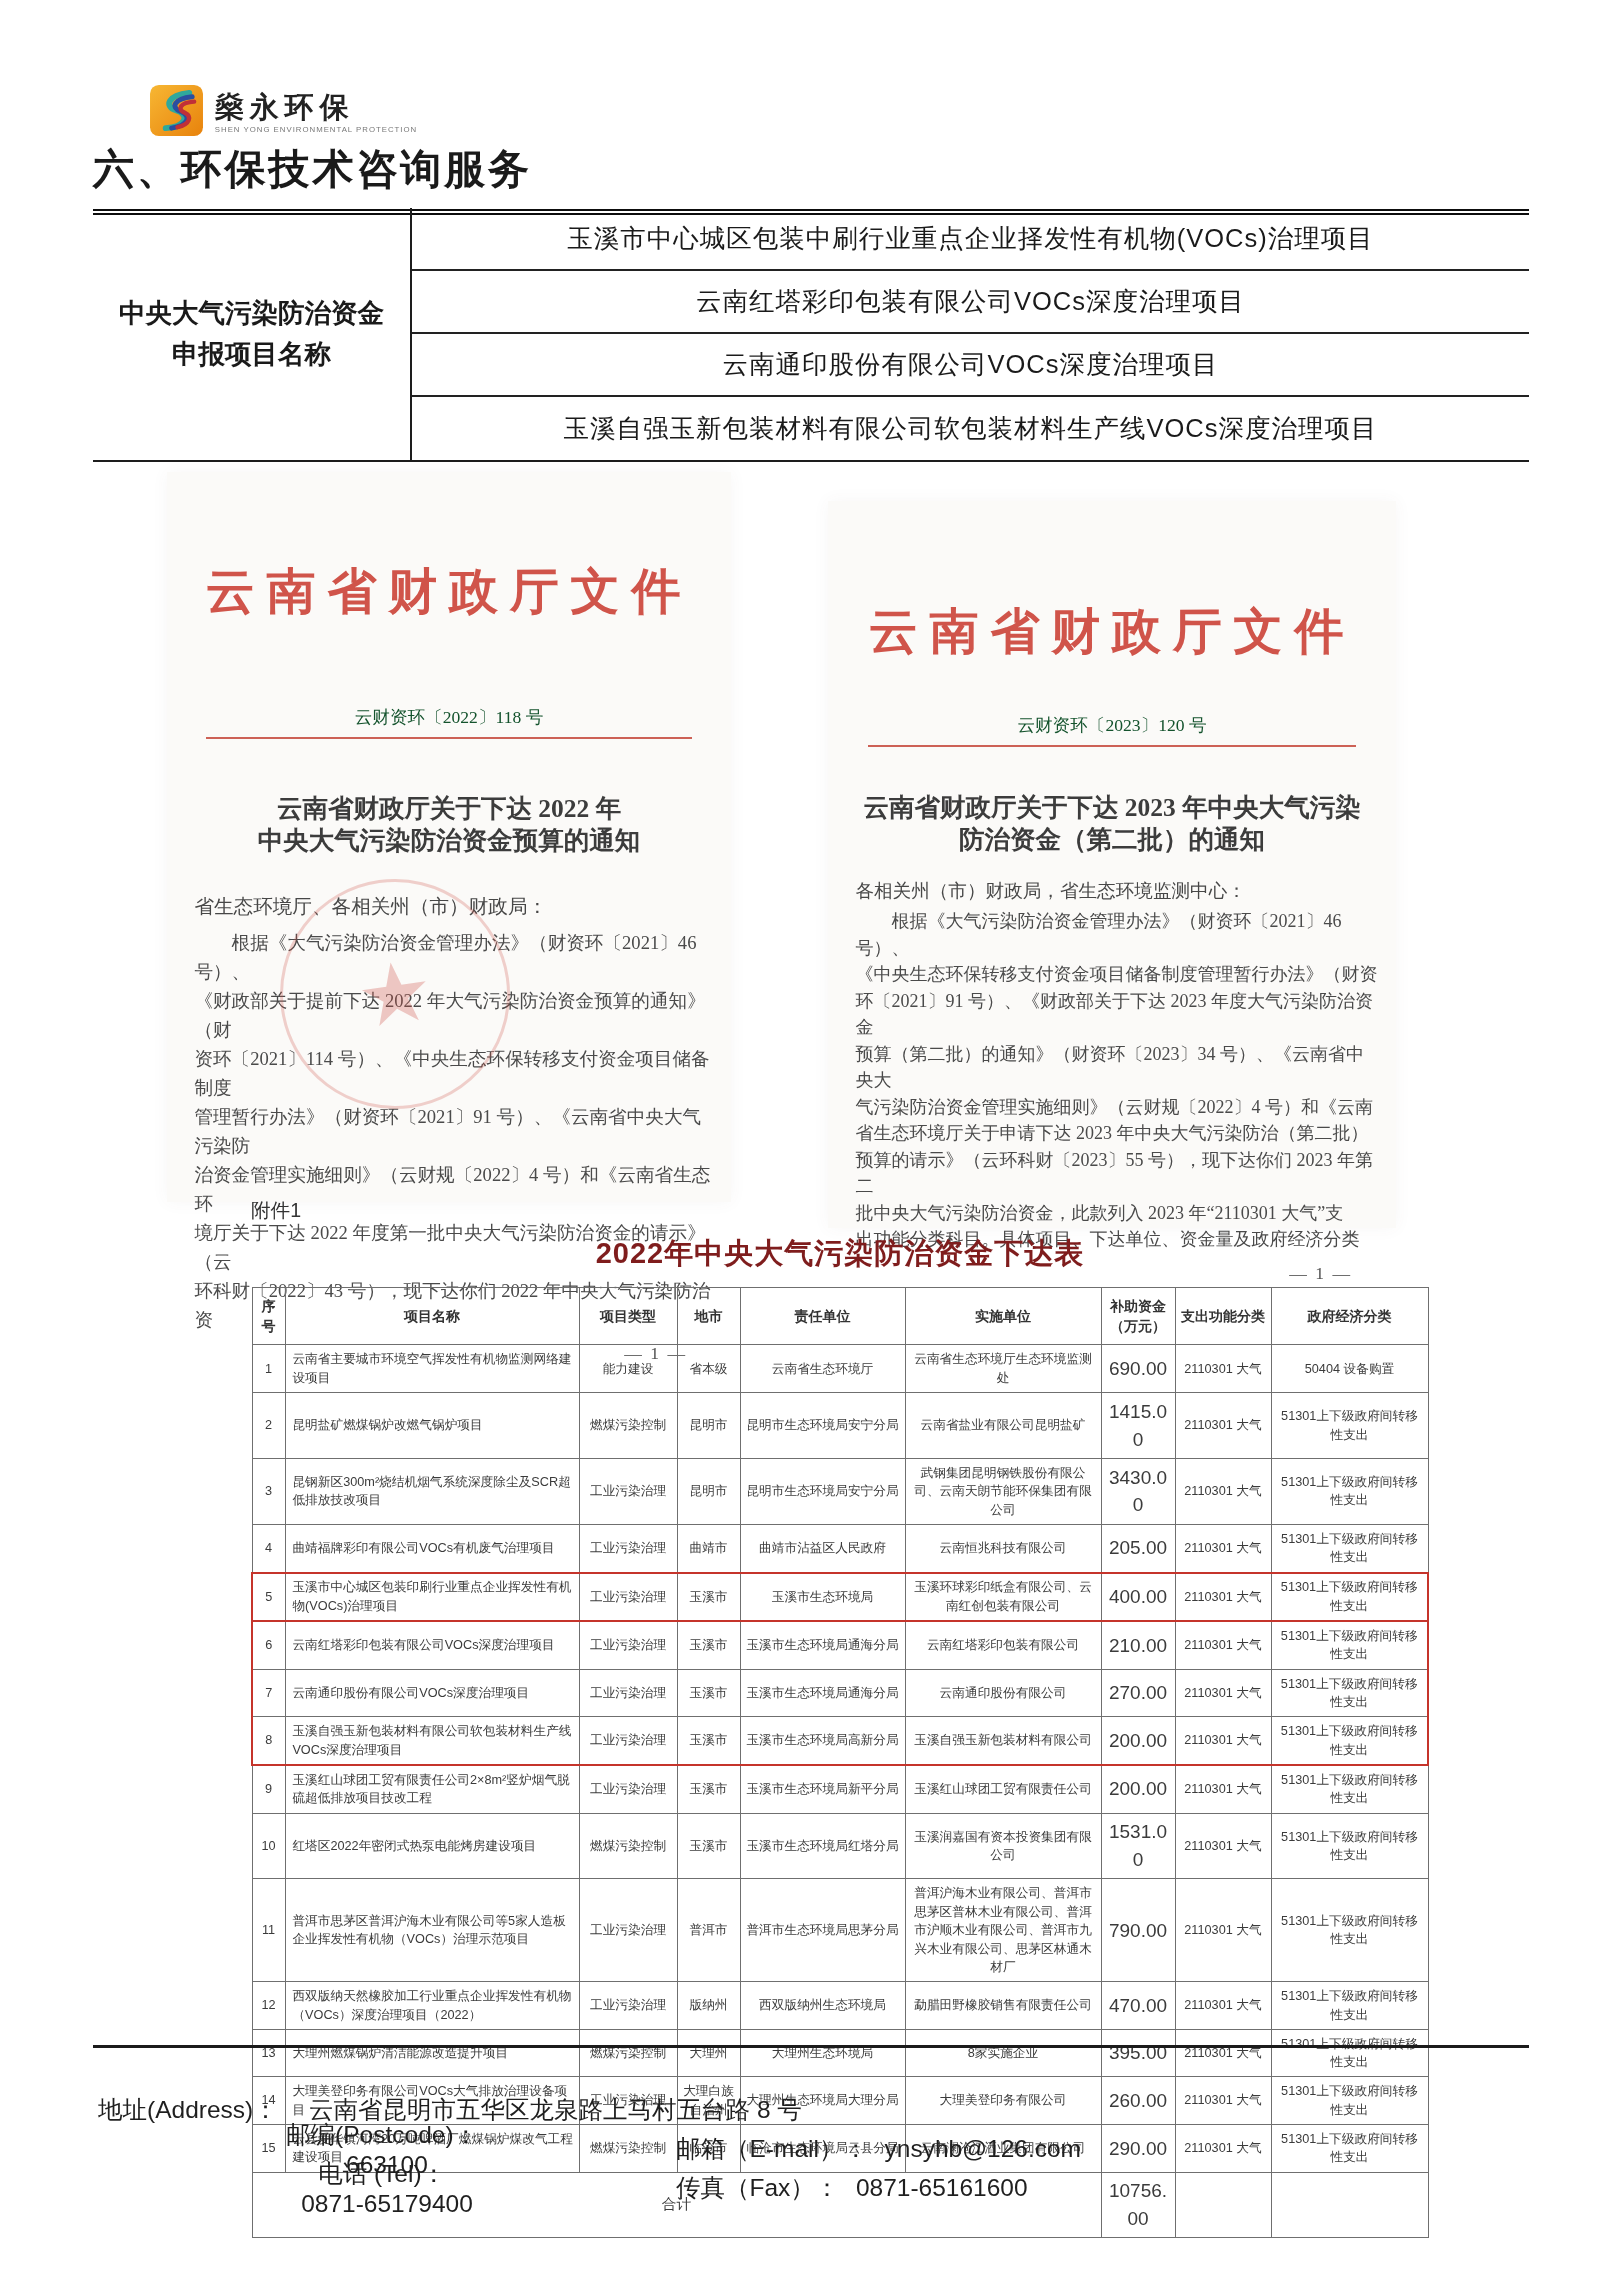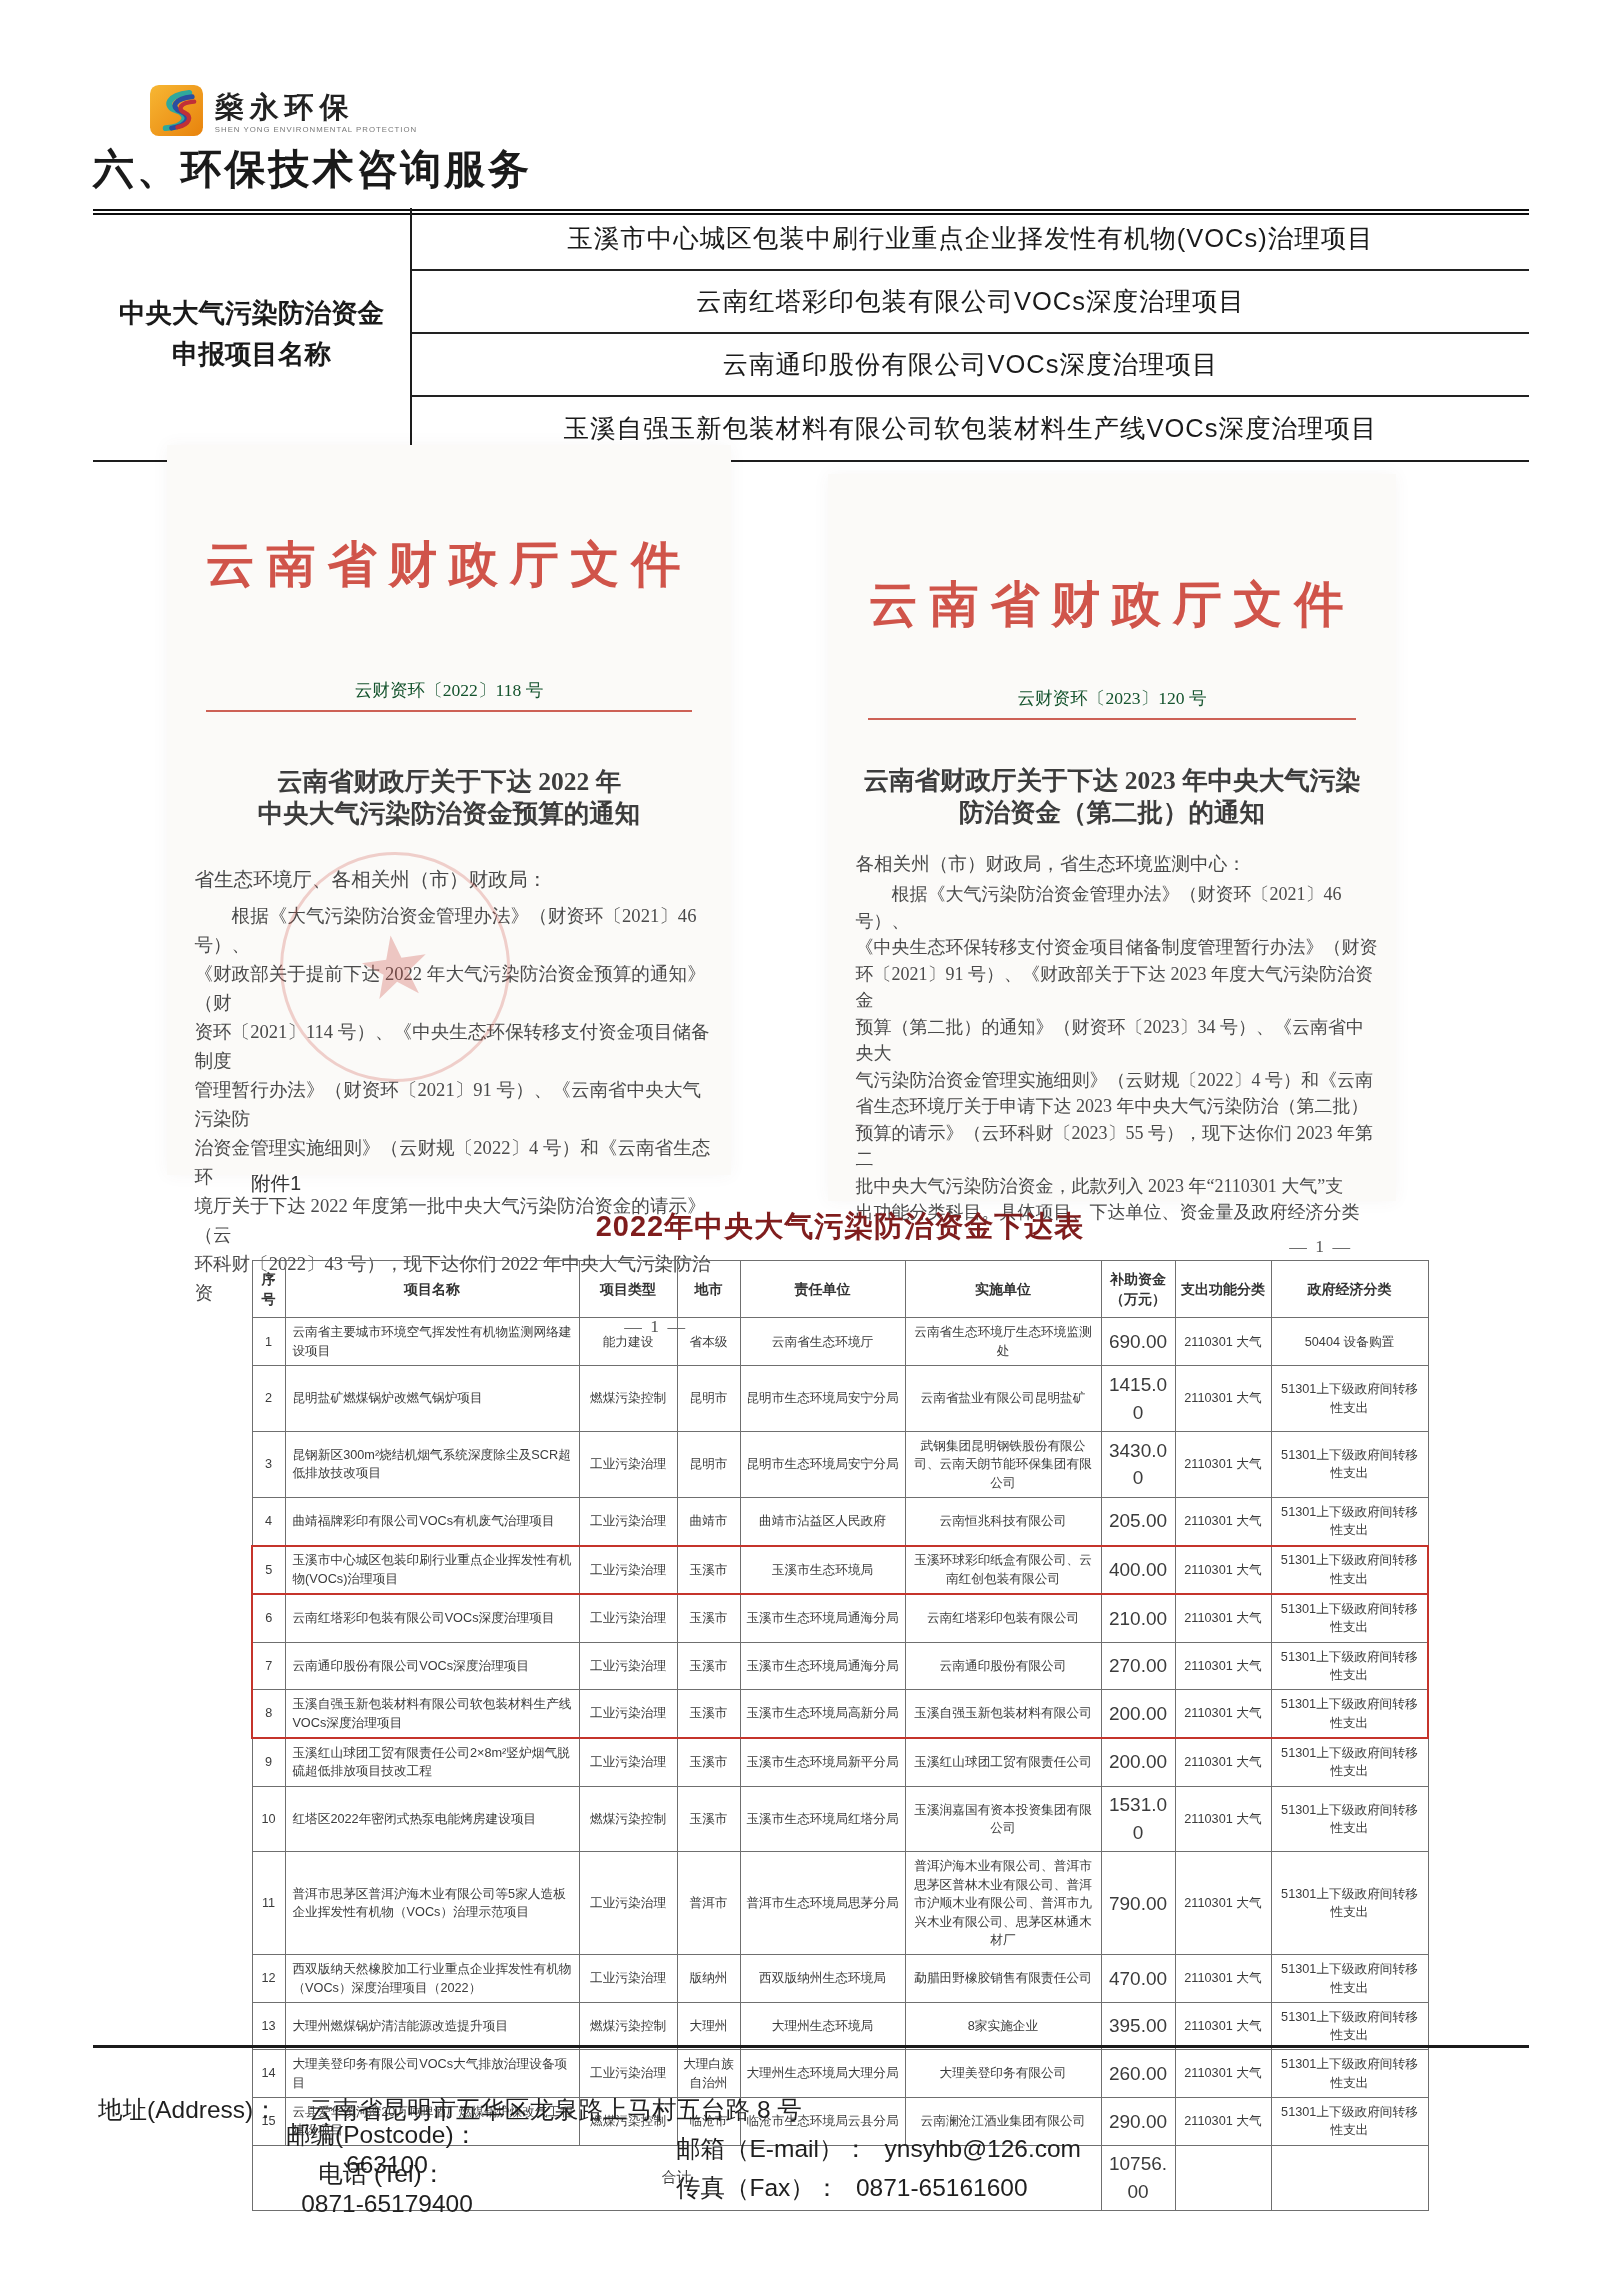--- a/index.html
+++ b/index.html
@@ -27,21 +27,21 @@
   
   .summary{position:absolute;left:93px;top:208px;width:1436px;display:flex;border-bottom:2.9px solid #1d1d1d;}
   .sum-left{width:319px;border-right:2px solid #1d1d1d;display:flex;align-items:center;justify-content:center;
     text-align:center;font-size:26.5px;font-weight:bold;line-height:1.55;padding:0 13.7px;}
   .sum-right{flex:1;display:flex;flex-direction:column;}
   .sum-row{height:63px;display:flex;align-items:center;justify-content:center;text-align:center;
     font-size:25.5px;letter-spacing:1px;border-bottom:2px solid #222;}
   .sum-row:last-child{border-bottom:none;}
 
   
-  .scans{position:absolute;left:0;top:443px;width:1621px;height:1586px;}
+  .scans{position:absolute;left:0;top:470px;width:1621px;height:1586px;}
   .doc{position:absolute;background:#fbfaf8;box-shadow:0 0 15.7px rgba(90,80,70,.05);}
   .doc-left{left:167px;top:2px;width:564px;height:730px;padding-top:90px;}
   .doc-right{left:828px;top:31px;width:568px;height:727px;padding-top:101px;}
   .doc-masthead{text-align:center;font-family:"Liberation Serif","DejaVu Serif",serif;font-weight:bold;
     color:var(--doc-red);font-size:49px;line-height:59px;letter-spacing:11.8px;white-space:nowrap;}
   .doc-number{text-align:center;font-family:"Liberation Serif","DejaVu Serif",serif;
     color:#14532d;font-size:17.6px;line-height:21.6px;}
   .doc-left .doc-number{margin-top:86px;}
   .doc-right .doc-number{margin-top:54px;}
   .doc-rule{width:86%;height:2px;background:#cd6156;margin:8.8px auto 0 auto;}

